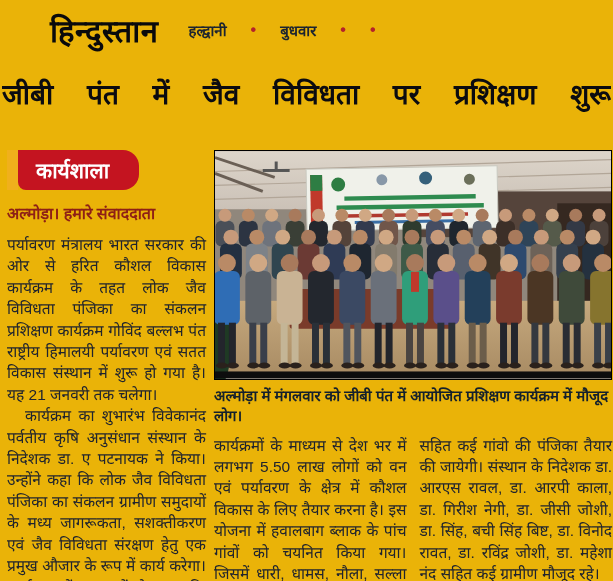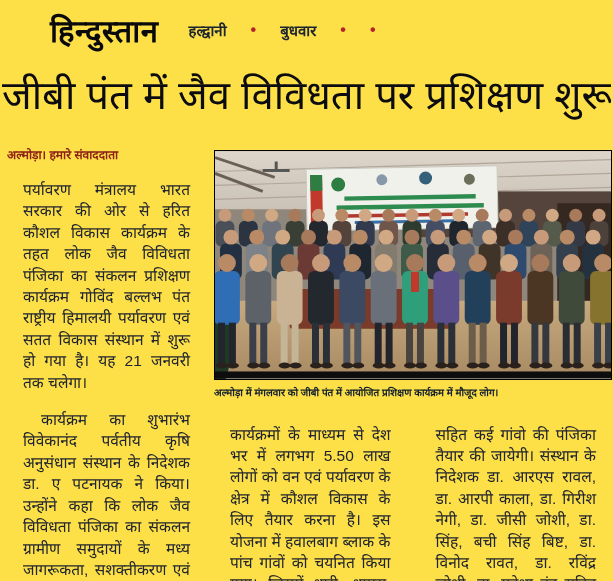--- a/index.html
+++ b/index.html
@@ -1,48 +1,48 @@
 <!DOCTYPE html>
 <html><head>
 <meta charset="utf-8">
 <style>
   html,body{margin:0;padding:0;background:#ffffff;}
   body{width:613px;height:581px;overflow:hidden;font-family:"Liberation Sans","DejaVu Sans",sans-serif;}
-  .page{position:relative;width:613px;height:581px;background:#fde047;}
+  .page{position:relative;width:613px;height:581px;background:#eab308;}
 
   
   .top-header{display:flex;align-items:center;height:56px;padding:4px 10px 0 50px;box-sizing:border-box;}
   .masthead{font-size:31px;font-weight:800;color:#0a0a0c;letter-spacing:0.5px;}
   .edition{display:flex;align-items:center;gap:24px;margin-left:30px;font-size:15px;font-weight:700;color:#1c2430;}
   .edition .bullet{color:#b5222a;font-size:16px;line-height:1;}
   .page-number{margin-left:auto;font-size:46px;font-weight:400;color:#101014;letter-spacing:-2px;line-height:1;padding-right:10px;}
 
   
-  .headline{height:76px;display:block;margin:2px 2px 0 2px;font-size:40px;line-height:74px;
-            font-weight:400;color:#0b0b10;white-space:nowrap;overflow:hidden;
+  .headline{height:76px;display:block;margin:2px 2px 0 2px;font-size:28px;line-height:74px;
+            font-weight:700;color:#0b0b10;white-space:nowrap;overflow:hidden;
             text-align:justify;text-align-last:justify;}
 
   
   .content{display:flex;gap:8px;padding:0 1px 0 2px;box-sizing:border-box;}
   .left-col{width:204px;box-sizing:border-box;padding-left:5px;}
   .right-area{width:398px;box-sizing:border-box;}
 
   .label-row{display:flex;height:40px;margin:16px 0 4px 0;}
   .label-bar{width:11px;background:#f0b01c;}
   .label-box{background:#c41420;color:#ffffff;font-weight:700;font-size:21px;
              display:flex;align-items:center;padding:0 30px 0 18px;border-radius:0 16px 16px 8px;}
-  .byline{color:#8e2016;font-weight:700;font-size:12px;margin:12px 0 10px 0;}
+  .byline{color:#8e2016;font-weight:700;font-size:16px;margin:12px 0 10px 0;}
 
   .body-text{font-size:15.5px;line-height:21.4px;text-align:justify;color:#20242e;}
-  .body-text p{margin:16px;}
+  .body-text p{margin:0;}
   .body-text p.indent{text-indent:18px;}
 
   
   .photo-frame{width:396px;height:228px;border:1px solid #000;margin-top:16px;overflow:hidden;background:#cfc6bb;}
-  .caption{font-size:10px;font-weight:700;color:#14202c;margin:6px 0 8px 0;line-height:1.35;}
+  .caption{font-size:15px;font-weight:700;color:#14202c;margin:6px 0 8px 0;line-height:1.35;}
   .two-cols{display:flex;gap:13px;}
   .two-cols .col{flex:1;}
 </style>
 </head>
 <body>
 
 <div class="page">
 
   <div class="top-header">
     <div class="masthead">हिन्दुस्तान</div>
@@ -53,20 +53,24 @@
       <span class="bullet">•</span>
       <span class="bullet">•</span>
     </div>
   </div>
 
   <h1 class="headline">जीबी पंत में जैव विविधता पर प्रशिक्षण शुरू</h1>
 
   <div class="content">
 
     <div class="left-col">
+      <div class="label-row">
+        <div class="label-bar"></div>
+        <div class="label-box">कार्यशाला</div>
+      </div>
       <div class="byline">अल्मोड़ा। हमारे संवाददाता</div>
       <div class="body-text">
         <p>पर्यावरण मंत्रालय भारत सरकार की ओर से हरित कौशल विकास कार्यक्रम के तहत लोक जैव विविधता पंजिका का संकलन प्रशिक्षण कार्यक्रम गोविंद बल्लभ पंत राष्ट्रीय हिमालयी पर्यावरण एवं सतत विकास संस्थान में शुरू हो गया है। यह 21 जनवरी तक चलेगा।</p>
         <p class="indent">कार्यक्रम का शुभारंभ विवेकानंद पर्वतीय कृषि अनुसंधान संस्थान के निदेशक डा. ए पटनायक ने किया। उन्होंने कहा कि लोक जैव विविधता पंजिका का संकलन ग्रामीण समुदायों के मध्य जागरूकता, सशक्तीकरण एवं जैव विविधता संरक्षण हेतु एक प्रमुख औजार के रूप में कार्य करेगा। कार्यक्रम में वक्ताओं ने कहा कि प्रशिक्षण</p>
       </div>
     </div>
 
     <div class="right-area">
       <div class="photo-frame">
         <svg id="photo-svg" width="396" height="228" viewBox="0 0 398 228" xmlns="http://www.w3.org/2000/svg">

